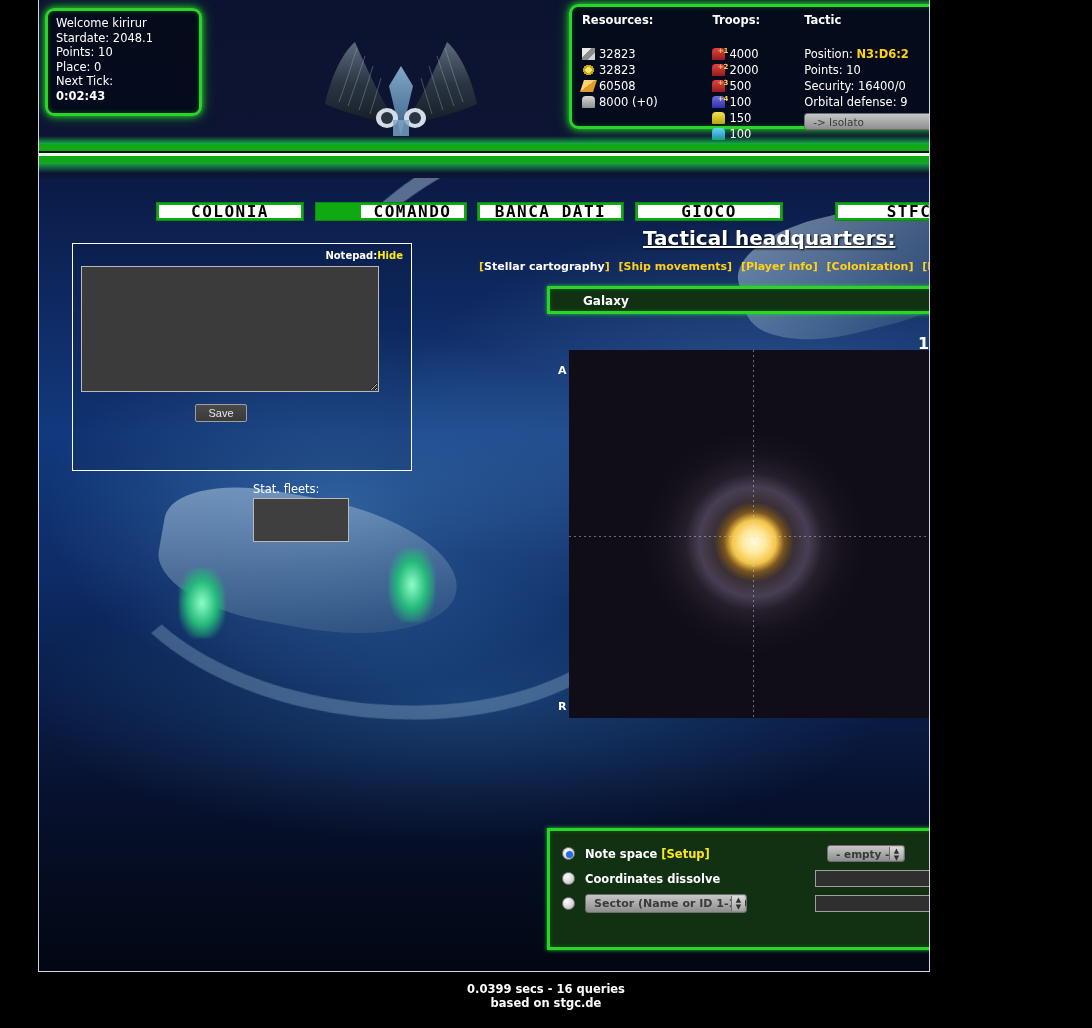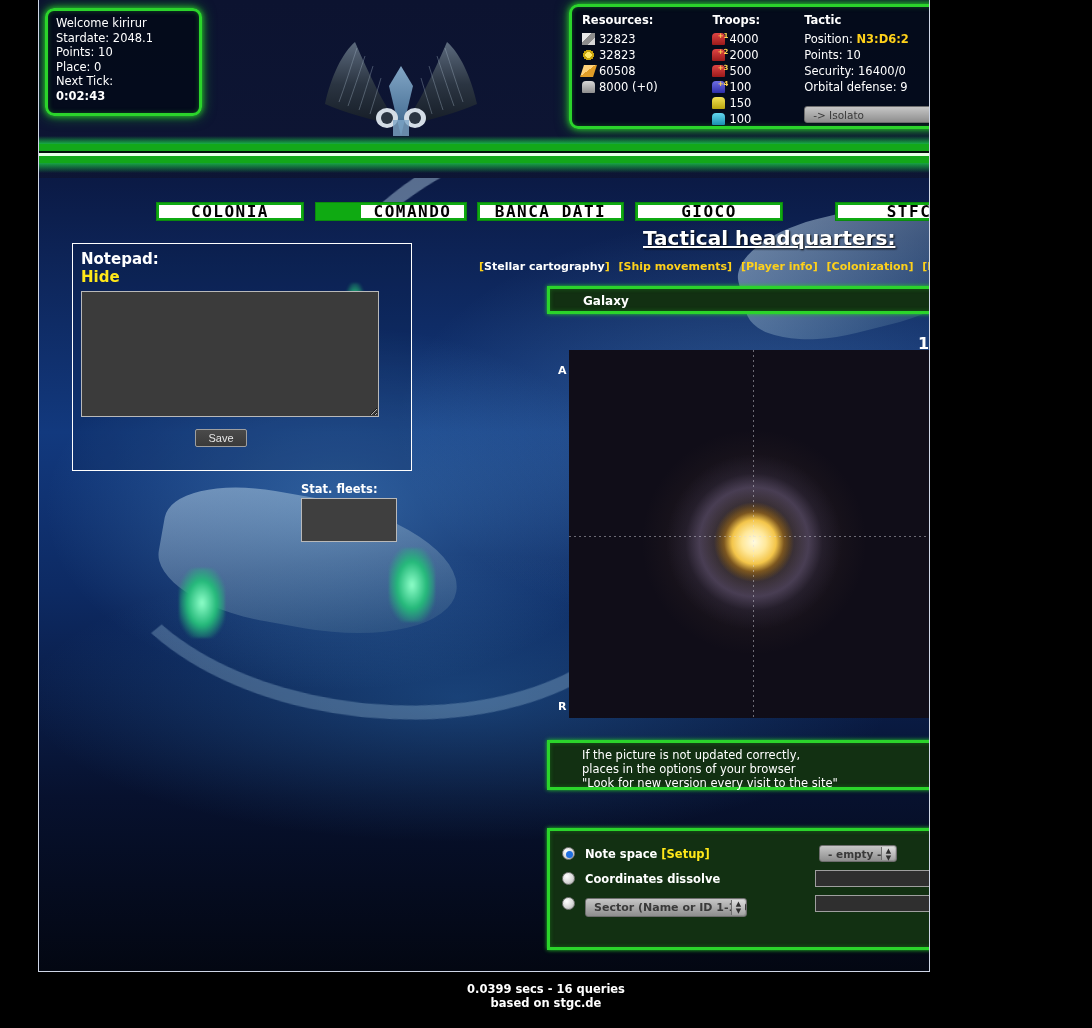--- a/index.html
+++ b/index.html
@@ -77,42 +77,42 @@
   #status-box {
     position: absolute; left: 530px; top: 4px;
     width: 422px; height: 125px;
     padding: 6px 10px;
     color: #fff; font-size: 11.5px;
   }
   .cols { display: flex; gap: 0; }
   .col-res { width: 135px; }
   .col-troops { width: 95px; }
   .col-tactic { width: 180px; }
-  .colhead { font-weight: bold; margin-bottom: 4px; white-space: nowrap; }
+  .colhead { font-weight: bold; margin-bottom: 19px; white-space: nowrap; }
   .kv { line-height: 16px; white-space: nowrap; }
   .ico {
     display: inline-block; width: 13px; height: 12px;
     vertical-align: -2px; margin-right: 4px; position: relative;
   }
   .ico-ore   { background: linear-gradient(135deg,#e8e8e8 0 40%,#8d8d8d 40% 70%,#d6d6d6 70%); }
   .ico-deut  { background: radial-gradient(circle,#ffe864 0 35%,#c9a50e 36% 60%,transparent 61%); }
   .ico-crys  { background: linear-gradient(135deg,#ffd27a 0 45%,#e09d28 45%); transform: skewX(-18deg); }
   .ico-pop   { background: linear-gradient(#d8d8d8,#8e8e8e); border-radius: 4px 4px 1px 1px; }
   .ico-t1, .ico-t2, .ico-t3 { background: linear-gradient(#e04545,#9b1a1a); border-radius: 4px 4px 1px 1px; }
   .ico-t4 { background: linear-gradient(#6f6fe6,#2e2ea8); border-radius: 4px 4px 1px 1px; }
   .ico-t5 { background: linear-gradient(#f2e255,#b9a40d); border-radius: 4px 4px 1px 1px; }
   .ico-t6 { background: linear-gradient(#63d7f0,#1a8fb0); border-radius: 4px 4px 1px 1px; }
   .ico sup {
     position: absolute; right: -3px; top: -5px;
     font-size: 7px; color: #ffd34d; font-weight: bold;
   }
   .hl-pos { color: #ffd11a; font-weight: bold; }
 
   .fakeselect {
-    display: inline-block; margin-top: 11px;
+    display: inline-block; margin-top: 3px;
     width: 155px; height: 17px;
     background: linear-gradient(#c6c6c6,#8e8e8e);
     border: 1px solid #6d6d6d; border-radius: 3px;
     font-size: 10.5px; color: #3a3a3a;
     padding: 1px 18px 0 8px;
     position: relative; line-height: 14px;
     white-space: nowrap; overflow: hidden;
   }
   .fakeselect .arrow {
     position: absolute; right: 1px; top: 1px; bottom: 1px; width: 14px;
@@ -198,22 +198,22 @@
 
   
   #notepad {
     position: absolute; left: 33px; top: 65px;
     width: 340px; height: 228px;
     border: 1px solid #ffffff;
     background: rgba(8,22,58,.18);
     padding: 6px 8px;
   }
   #notepad .np-head {
-    display: flex; justify-content: flex-start;
-    color: #fff; font-size: 15px; font-weight: bold; flex-direction: column;
+    display: flex; justify-content: flex-end;
+    color: #fff; font-size: 10px; font-weight: bold;
   }
   #notepad .np-hide { color: #ffe819; }
   #notepad textarea {
     display: block; margin-top: 5px;
     width: 298px; height: 126px;
     background: #3b3b3b; color: #e8e8e8;
     border: 1px solid #b9b9b9;
     font-family: "DejaVu Sans", sans-serif; font-size: 11px;
     resize: both;
   }
@@ -226,21 +226,21 @@
     cursor: pointer;
   }
 
   
   #sitting {
     position: absolute; left: 93px; top: 304px;
     color: #fff; font-size: 11.5px; font-weight: bold;
   }
   #fleets {
     position: absolute; left: 214px; top: 304px;
-    color: #fff; font-size: 11.5px; font-weight: bold; margin-left: 48px;
+    color: #fff; font-size: 11.5px; font-weight: normal;
   }
   .listbox {
     margin-top: 2px;
     background: #3f3f3f; border: 1px solid #b9b9b9;
   }
   #sitting .listbox { width: 96px; height: 44px; }
   #fleets  .listbox { width: 96px; height: 44px; }
 
   
   #galaxy-header {
@@ -316,21 +316,21 @@
   .jlabel .setup { color: #ffe819; }
   .textbox {
     width: 124px; height: 17px;
     background: #2f2f2f; border: 1px solid #9f9f9f;
     color: #ddd; font-size: 11px; padding: 0 4px;
   }
   .sel-sector {
     width: 162px; height: 19px; font-size: 11px;
     padding: 1px 20px 0 8px; line-height: 16px;
   }
-  .sel-empty { width: 78px; height: 17px; margin: 4px; }
+  .sel-empty { width: 78px; height: 17px; margin: 12px; }
   #jump-btn-wrap { text-align: center; margin-top: 6px; padding-right: 0px; }
 
   
   #footer {
     position: absolute; left: 0; top: 982px; width: 1092px;
     text-align: center; color: #ffffff;
     font-size: 11.5px; line-height: 14px; font-weight: bold;
   }
 </style>
 </head>
@@ -483,25 +483,20 @@
         <span>Galaxy</span>
       </div>
       <div id="lbl-col-18">18</div>
       <div id="lbl-row-a">A</div>
       <div id="lbl-row-r">R</div>
       <div id="galaxy-map">
         <div class="grid-v"></div>
         <div class="grid-h"></div>
       </div>
 
-      <div id="info-note">
-        <div>If the picture is not updated correctly,</div>
-        <div>places in the options of your browser</div>
-        <div>"Look for new version every visit to the site"</div>
-      </div>
 
       <div id="jump-panel">
         <div class="jrow">
           <div class="radio on"></div>
           <div class="jlabel">
             <span>Note space</span>
             <span class="setup">[Setup]</span>
           </div>
           <div class="fakeselect sel-empty">
             <span>- empty -</span>

